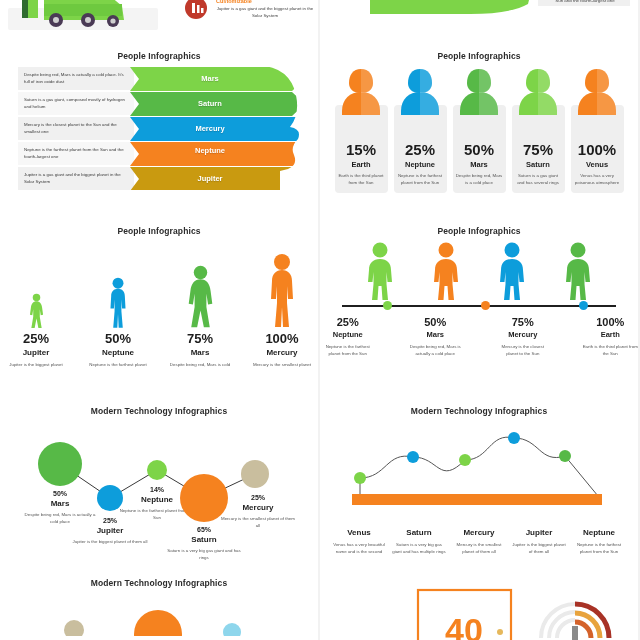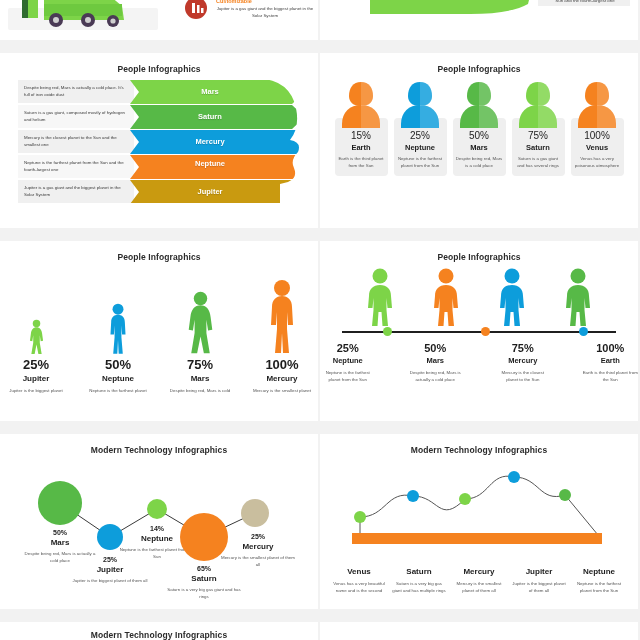--- a/index.html
+++ b/index.html
@@ -6,21 +6,21 @@
   body{
     width:640px;height:640px;overflow:hidden;
     background:#f2f2f2;
     font-family:"Liberation Sans", sans-serif;
     -webkit-font-smoothing:antialiased;
   }
   .grid{
     display:grid;
     grid-template-columns:318px 318px;
     grid-template-rows:40px 175px 180px 175px 70px;
-    gap:13px 2px;
+    gap:0 2px;
     width:632px;height:640px;
     background:#f2f2f2;
     box-sizing:border-box;
   }
   .card{
     background:#ffffff;
     position:relative;
     overflow:hidden;
   }
   .card-title{
@@ -52,21 +52,21 @@
 
   
   .p2-row{display:flex;justify-content:center;gap:6px;margin-top:6px;}
   .p2-col{width:53px;display:flex;flex-direction:column;align-items:center;}
   .p2-person{width:46px;height:48px;position:relative;z-index:2;}
   .p2-box{
     width:53px;background:#efefef;border-radius:4px;
     margin-top:-10px;padding:12px 3px 6px;box-sizing:border-box;
     text-align:center;
   }
-  .p2-pct{font-size:10px;font-weight:normal;color:#1d1d1d;}
+  .p2-pct{font-size:15px;font-weight:bold;color:#1d1d1d;margin-top:24px;}
   .p2-name{font-size:7.5px;font-weight:bold;color:#1d1d1d;margin-top:2px;}
   .p2-desc{font-size:4.4px;line-height:1.55;color:#555;margin-top:4px;}
 
   
   .p3-row{display:flex;justify-content:center;align-items:flex-end;gap:20px;height:85px;margin-top:8px;}
   .p3-col{width:62px;display:flex;flex-direction:column;align-items:center;justify-content:flex-end;}
   .p3-pct{font-size:13px;font-weight:bold;color:#1d1d1d;}
   .p3-name{font-size:8px;font-weight:bold;color:#1d1d1d;margin-top:2px;}
   .p3-desc{font-size:4.4px;line-height:1.6;color:#555;margin-top:4px;}
   .p3-bot{display:flex;justify-content:center;gap:20px;margin-top:2px;}

